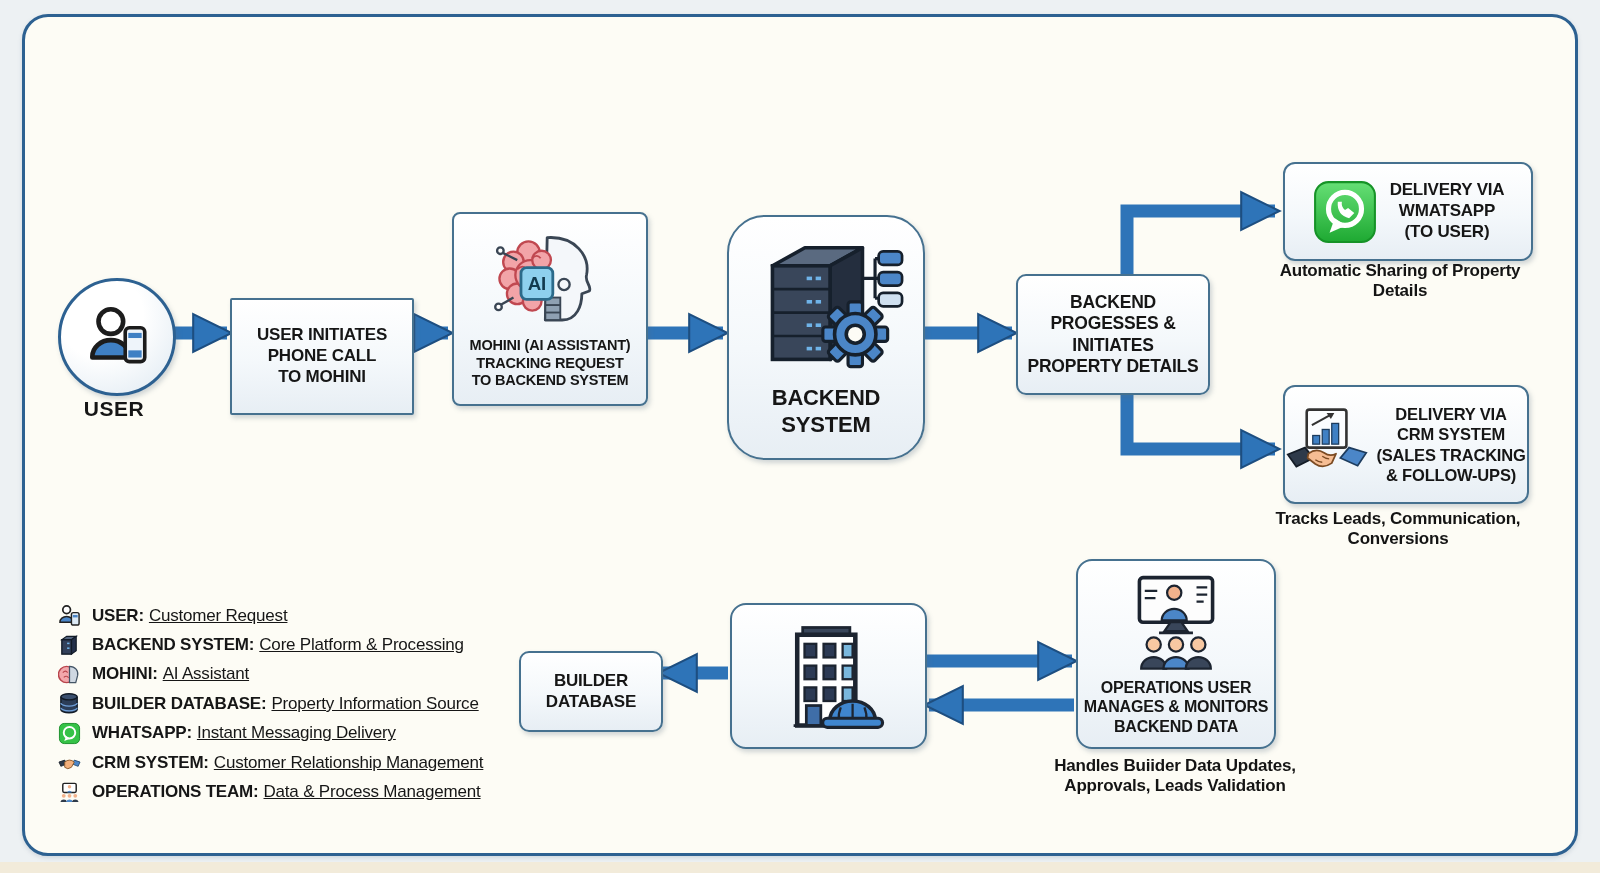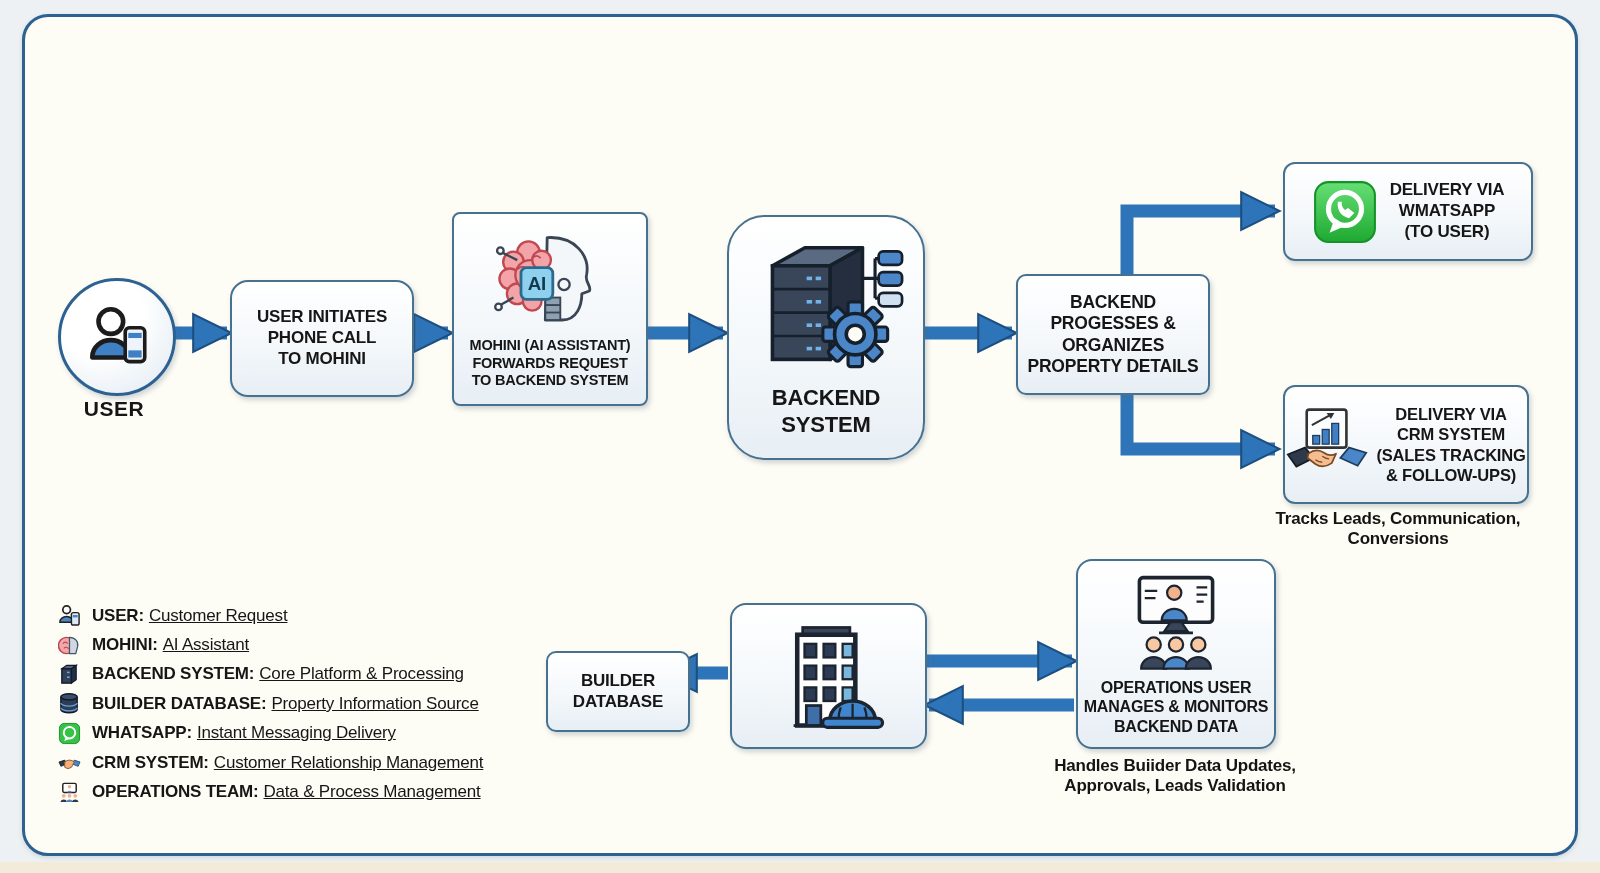--- a/index.html
+++ b/index.html
@@ -34,27 +34,27 @@
   .user-circle{
     position:absolute;left:58px;top:278px;width:112px;height:112px;border-radius:50%;
     background:radial-gradient(circle at 35% 30%,#ffffff 40%,#dde8f1 100%);
     border:3.5px solid #2d6191;
     display:flex;align-items:center;justify-content:center;
     box-shadow:2px 3px 5px rgba(90,110,130,.28);
   }
   .user-label{position:absolute;left:44px;top:397px;width:140px;text-align:center;
     font-weight:bold;font-size:21px;letter-spacing:.5px;}
 
-  .box-call{left:230px;top:280px;width:180px;height:113px;border-radius:18px;font-size:17px;}
+  .box-call{left:230px;top:298px;width:180px;height:113px;border-radius:2px;font-size:17px;}
   .box-mohini{left:452px;top:212px;width:192px;height:186px;border-radius:8px;font-size:14.5px;padding-top:4px;}
   .box-backend{left:727px;top:215px;width:194px;height:241px;border-radius:38px;font-size:22px;}
   .box-processes{left:1016px;top:274px;width:190px;height:117px;border-radius:10px;font-size:17.5px;}
   .box-wa{left:1283px;top:162px;width:230px;height:95px;border-radius:12px;flex-direction:row;gap:12px;font-size:17px;padding:0 8px;}
   .box-crm{left:1283px;top:385px;width:230px;height:115px;border-radius:12px;flex-direction:row;gap:8px;font-size:16.5px;padding:0 6px;}
-  .box-bdb{left:546px;top:651px;width:140px;height:77px;border-radius:10px;font-size:17px;}
+  .box-bdb{left:519px;top:651px;width:140px;height:77px;border-radius:10px;font-size:17px;}
   .box-building{left:730px;top:603px;width:193px;height:142px;border-radius:16px;}
   .box-ops{left:1076px;top:559px;width:196px;height:184px;border-radius:16px;font-size:16px;padding-top:2px;}
 
   .caption{
     position:absolute;text-align:center;font-weight:bold;font-size:17px;line-height:1.18;color:#141414;
     letter-spacing:-.2px;
   }
   .cap-wa{left:1255px;top:261px;width:290px;}
   .cap-crm{left:1248px;top:509px;width:300px;}
   .cap-ops{left:1025px;top:756px;width:300px;}
@@ -131,21 +131,21 @@
       </g>
       <path d="M30,40 q6,-6 10,0 M34,58 q6,-5 10,1 M46,28 q5,-5 9,0" fill="none" stroke="#c04850" stroke-width="2"></path>
       <line x1="14" y1="22" x2="30" y2="30" stroke="#3a4654" stroke-width="2.5"></line>
       <circle cx="12" cy="20" r="3.5" fill="#ffffff" stroke="#3a4654" stroke-width="2.5"></circle>
       <line x1="12" y1="78" x2="26" y2="70" stroke="#3a4654" stroke-width="2.5"></line>
       <circle cx="10" cy="80" r="3.5" fill="#ffffff" stroke="#3a4654" stroke-width="2.5"></circle>
       <rect x="34" y="38" width="34" height="34" rx="6" fill="#8ed0ee" stroke="#2b6a8a" stroke-width="3"></rect>
       <text x="51" y="62" text-anchor="middle" font-size="20" font-weight="bold" fill="#123a4f">AI</text>
     </svg>
     <span class="t-line">MOHINI (AI ASSISTANT)</span>
-    <span class="t-line">FORWARDS REQUEST</span>
+    <span class="t-line">TRACKING REQUEST</span>
     <span class="t-line">TO BACKEND SYSTEM</span>
   </div>
 
   <div class="node box-backend">
     <svg class="node-icon backend-icon" width="158" height="144" viewBox="0 0 175 160">
       <polygon points="28,32 64,12 128,12 92,32" fill="#5a6a80" stroke="#16202c" stroke-width="4" stroke-linejoin="round"></polygon>
       <polygon points="92,32 128,12 128,116 92,136" fill="#242e3e" stroke="#16202c" stroke-width="4" stroke-linejoin="round"></polygon>
       <rect x="28" y="32" width="64" height="104" fill="#39465a" stroke="#16202c" stroke-width="4"></rect>
       <line x1="28" y1="58" x2="92" y2="58" stroke="#16202c" stroke-width="3"></line>
       <line x1="28" y1="84" x2="92" y2="84" stroke="#16202c" stroke-width="3"></line>
@@ -179,21 +179,21 @@
         <circle cx="120" cy="108" r="10" fill="#fdfcf5" stroke="#16202c" stroke-width="4"></circle>
       </g>
     </svg>
     <span class="t-line">BACKEND</span>
     <span class="t-line">SYSTEM</span>
   </div>
 
   <div class="node box-processes">
     <span class="t-line">BACKEND</span>
     <span class="t-line">PROGESSES &amp;</span>
-    <span class="t-line">ORGANIZES</span>
+    <span class="t-line">INITIATES</span>
     <span class="t-line">PROPERTY DETAILS</span>
   </div>
 
   <div class="node box-wa">
     <svg class="node-icon" width="66" height="66" viewBox="0 0 64 64">
       <defs>
         <linearGradient id="wag" x1="0" y1="0" x2="0" y2="1">
           <stop offset="0" stop-color="#66df75"></stop>
             <stop offset="1" stop-color="#1ea932"></stop>
         </linearGradient>
@@ -201,20 +201,24 @@
       <rect x="3" y="3" width="58" height="58" rx="13" fill="url(#wag)" stroke="#169327" stroke-width="2"></rect>
       <circle cx="32" cy="29" r="16" fill="none" stroke="#ffffff" stroke-width="5"></circle>
       <polygon points="17,52 22,38 33,45" fill="#ffffff"></polygon>
       <path d="M25,22 q-1,13 11,16 l5,-5 -6,-5 -3,2 q-4,-3 -3,-8 z" fill="#ffffff"></path>
     </svg>
     <div>
       <span class="t-line">DELIVERY VIA</span>
       <span class="t-line">WMATSAPP</span>
       <span class="t-line">(TO USER)</span>
     </div>
+  </div>
+  <div class="caption cap-wa">
+    <span class="t-line">Automatic Sharing of</span>
+    <span class="t-line">Property Details</span>
   </div>
 
   <div class="node box-crm">
     <svg class="node-icon" width="82" height="78" viewBox="0 0 95 90">
       <rect x="24" y="4" width="46" height="44" rx="3" fill="#fbfdff" stroke="#333333" stroke-width="3"></rect>
       <path d="M30,22 L50,11" fill="none" stroke="#333333" stroke-width="2.5"></path>
       <polygon points="56,8 47,8 52,15" fill="#333333"></polygon>
       <rect x="31" y="34" width="8" height="10" fill="#3f80c4" stroke="#1d3c5e" stroke-width="1.5"></rect>
       <rect x="42" y="27" width="8" height="17" fill="#3f80c4" stroke="#1d3c5e" stroke-width="1.5"></rect>
       <rect x="53" y="20" width="8" height="24" fill="#3f80c4" stroke="#1d3c5e" stroke-width="1.5"></rect>
@@ -295,37 +299,37 @@
         <circle cx="9" cy="6" r="4" fill="#ffffff" stroke="#222222" stroke-width="1.8"></circle>
         <path d="M2,19 a7,6 0 0 1 14,0 z" fill="#4b86c8" stroke="#222222" stroke-width="1.5"></path>
         <rect x="14" y="9" width="8" height="13" rx="2" fill="#dceaf5" stroke="#222222" stroke-width="1.5"></rect>
         <rect x="15.5" y="11.5" width="5" height="2.5" fill="#4b86c8"></rect>
       </svg>
       <span class="term">USER:</span>
       <span class="desc">Customer Request</span>
     </div>
     <div class="legend-row">
       <svg class="li" viewBox="0 0 24 24">
-        <circle cx="9" cy="12" r="8.5" fill="#f2a7ab" stroke="#b8444c" stroke-width="1.5"></circle>
-        <path d="M12,3.5 c6,0 9.5,4.5 8.5,9.5 l-2,7.5 h-6.5 z" fill="#cfd8e2" stroke="#445566" stroke-width="1.3"></path>
-        <path d="M5,10 q3,-3 5,0 M6,15 q3,-2.5 5,0.5" fill="none" stroke="#b8444c" stroke-width="1.2"></path>
-      </svg>
-      <span class="term">MOHINI:</span>
-      <span class="desc">AI Assistant</span>
-    </div>
-    <div class="legend-row">
-      <svg class="li" viewBox="0 0 24 24">
         <polygon points="4,6 9,2.5 19,2.5 14,6" fill="#55657f" stroke="#111a26" stroke-width="1.2"></polygon>
         <polygon points="14,6 19,2.5 19,17.5 14,21" fill="#24304a" stroke="#111a26" stroke-width="1.2"></polygon>
         <rect x="4" y="6" width="10" height="15" fill="#32405a" stroke="#111a26" stroke-width="1.4"></rect>
         <rect x="9.5" y="9" width="2.5" height="1.6" fill="#6fb3e8"></rect>
         <rect x="9.5" y="14" width="2.5" height="1.6" fill="#6fb3e8"></rect>
       </svg>
       <span class="term">BACKEND SYSTEM:</span>
       <span class="desc">Core Platform &amp; Processing</span>
+    </div>
+    <div class="legend-row">
+      <svg class="li" viewBox="0 0 24 24">
+        <circle cx="9" cy="12" r="8.5" fill="#f2a7ab" stroke="#b8444c" stroke-width="1.5"></circle>
+        <path d="M12,3.5 c6,0 9.5,4.5 8.5,9.5 l-2,7.5 h-6.5 z" fill="#cfd8e2" stroke="#445566" stroke-width="1.3"></path>
+        <path d="M5,10 q3,-3 5,0 M6,15 q3,-2.5 5,0.5" fill="none" stroke="#b8444c" stroke-width="1.2"></path>
+      </svg>
+      <span class="term">MOHINI:</span>
+      <span class="desc">AI Assistant</span>
     </div>
     <div class="legend-row">
       <svg class="li" viewBox="0 0 24 24">
         <path d="M3,5 v13.5 a8.5,3.2 0 0 0 17,0 V5" fill="#2c3d58" stroke="#111a26" stroke-width="1.5"></path>
         <ellipse cx="11.5" cy="5" rx="8.5" ry="3.2" fill="#3a4f6e" stroke="#111a26" stroke-width="1.5"></ellipse>
         <path d="M3,11.5 a8.5,3.2 0 0 0 17,0" fill="none" stroke="#6f9fd8" stroke-width="1.4"></path>
         <path d="M3,16.5 a8.5,3.2 0 0 0 17,0" fill="none" stroke="#6f9fd8" stroke-width="1.4"></path>
       </svg>
       <span class="term">BUILDER DATABASE:</span>
       <span class="desc">Property Information Source</span>

